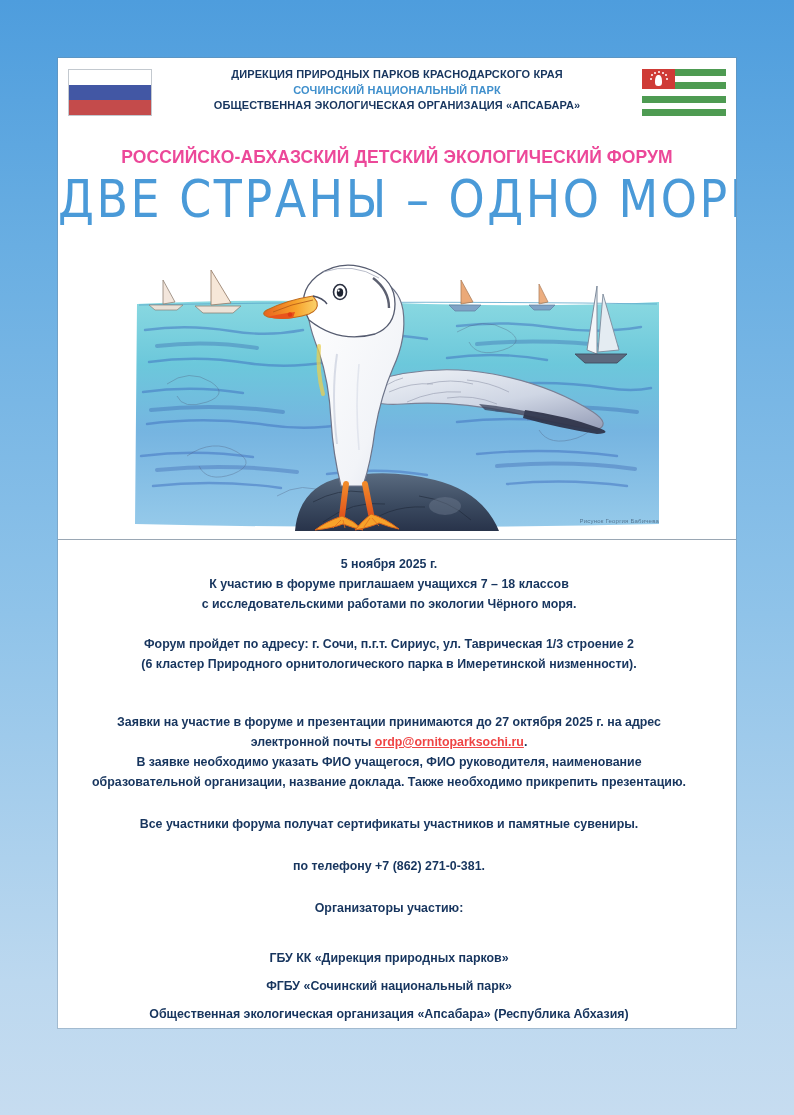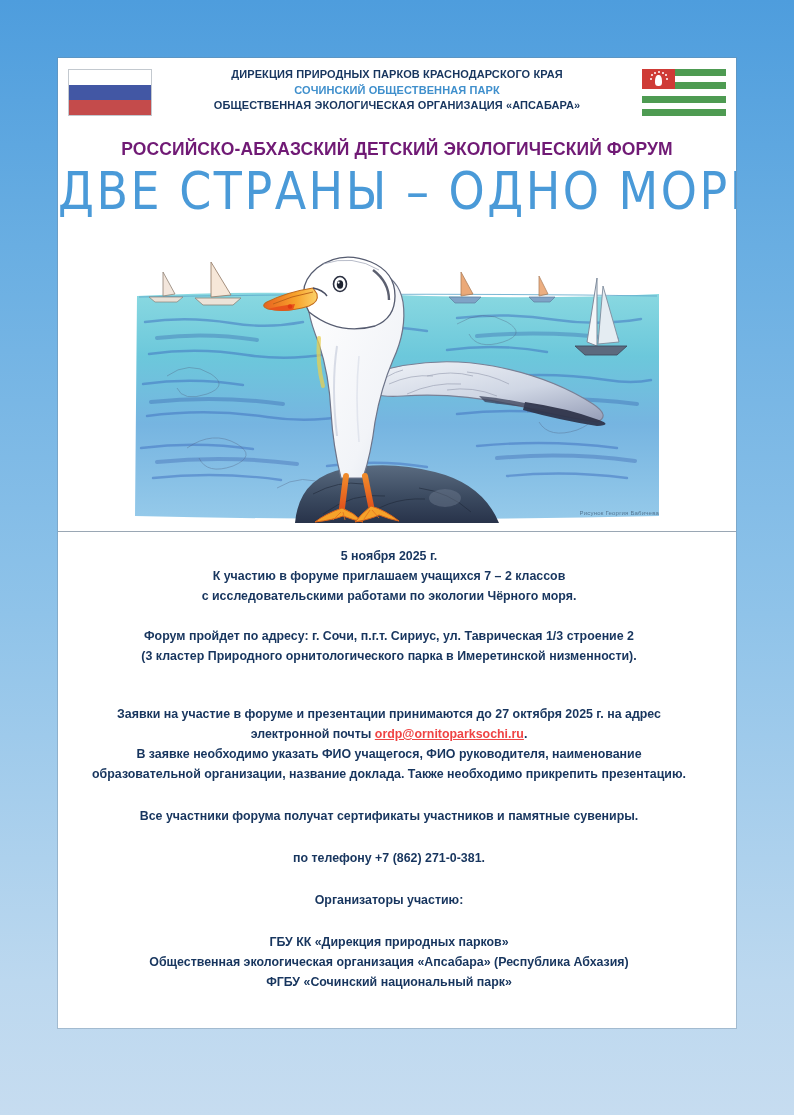--- a/index.html
+++ b/index.html
@@ -101,23 +101,23 @@
     white-space: nowrap;
   }
   .org-lines div.accent {
     color: #3f8fcc;
   }
 
   .forum-title {
     text-align: center;
     font-size: 17.5px;
     font-weight: bold;
-    color: #701a75;
+    color: #ec4899;
     letter-spacing: 0.1px;
-    margin-top: 1px;
+    margin-top: 9px;
     white-space: nowrap;
   }
 
   
   .headline {
     text-align: center;
     margin-top: 4px;
     height: 54px;
     line-height: 54px;
     font-family: "DejaVu Sans", sans-serif;
@@ -168,21 +168,21 @@
   .body-text p {
     margin: 0;
   }
   .gap-sm { height: 18px; }
   .gap-md { height: 20px; }
   .gap-lg { height: 22px; }
   .email-link {
     color: #ef4444;
     text-decoration: underline;
   }
-  .orgs p { margin: 0; }
+  .orgs p { margin: 8px; }
 </style>
 </head>
 <body>
 
 <div class="page">
 
   <div class="header">
 
     <div class="flag flag-ru">
       <div class="s s1"></div>
@@ -205,21 +205,21 @@
         <div class="star" style="left:12px; top:2.5px;"></div>
         <div class="star" style="left:16px; top:1.5px;"></div>
         <div class="star" style="left:20px; top:2.5px;"></div>
         <div class="star" style="left:23px; top:5px;"></div>
         <div class="star" style="left:24px; top:9px;"></div>
       </div>
     </div>
 
     <div class="org-lines">
       <div>ДИРЕКЦИЯ ПРИРОДНЫХ ПАРКОВ КРАСНОДАРСКОГО КРАЯ</div>
-      <div class="accent">СОЧИНСКИЙ ОБЩЕСТВЕННАЯ ПАРК</div>
+      <div class="accent">СОЧИНСКИЙ НАЦИОНАЛЬНЫЙ ПАРК</div>
       <div>ОБЩЕСТВЕННАЯ ЭКОЛОГИЧЕСКАЯ ОРГАНИЗАЦИЯ «АПСАБАРА»</div>
     </div>
   </div>
 
   <div class="forum-title">РОССИЙСКО-АБХАЗСКИЙ ДЕТСКИЙ ЭКОЛОГИЧЕСКИЙ ФОРУМ</div>
 
   <div class="headline">ДВЕ СТРАНЫ – ОДНО МОРЕ</div>
 
   <div class="art-wrap">
     <svg width="540" height="297" viewBox="0 0 540 297" xmlns="http://www.w3.org/2000/svg">
@@ -372,27 +372,27 @@
       <path d="M243 284 L237 293 M245 284 L252 292" stroke="#e2711e" stroke-width="0.8"></path>
     </svg>
     <div class="art-credit">Рисунок Георгия Бабичева</div>
   </div>
 
   <div class="divider"></div>
 
   <div class="body-text">
 
     <p>5 ноября 2025 г.</p>
-    <p>К участию в форуме приглашаем учащихся 7 – 2 классов</p>
+    <p>К участию в форуме приглашаем учащихся 7 – 18 классов</p>
     <p>с исследовательскими работами по экологии Чёрного моря.</p>
 
     <div class="gap-md"></div>
 
     <p>Форум пройдет по адресу: г. Сочи, п.г.т. Сириус, ул. Таврическая 1/3 строение 2</p>
-    <p>(3 кластер Природного орнитологического парка в Имеретинской низменности).</p>
+    <p>(6 кластер Природного орнитологического парка в Имеретинской низменности).</p>
 
     <div class="gap-sm"></div>
 
 
     <div class="gap-md"></div>
 
     <p><span>Заявки на участие в форуме и презентации принимаются до 27 октября 2025 г. на адрес электронной почты </span><a class="email-link" href="#">ordp@ornitoparksochi.ru</a><span>.</span></p>
     <p>В заявке необходимо указать ФИО учащегося, ФИО руководителя, наименование образовательной организации, название доклада. Также необходимо прикрепить презентацию.</p>
 
     <div class="gap-lg"></div>
@@ -404,17 +404,17 @@
     <p>по телефону +7 (862) 271-0-381.</p>
 
     <div class="gap-lg"></div>
 
     <p>Организаторы участию:</p>
 
     <div class="gap-lg"></div>
 
     <div class="orgs">
       <p>ГБУ КК «Дирекция природных парков»</p>
+      <p>ФГБУ «Сочинский национальный парк»</p>
       <p>Общественная экологическая организация «Апсабара» (Республика Абхазия)</p>
-      <p>ФГБУ «Сочинский национальный парк»</p>
     </div>
   </div>
 </div>
 
 </body></html>

